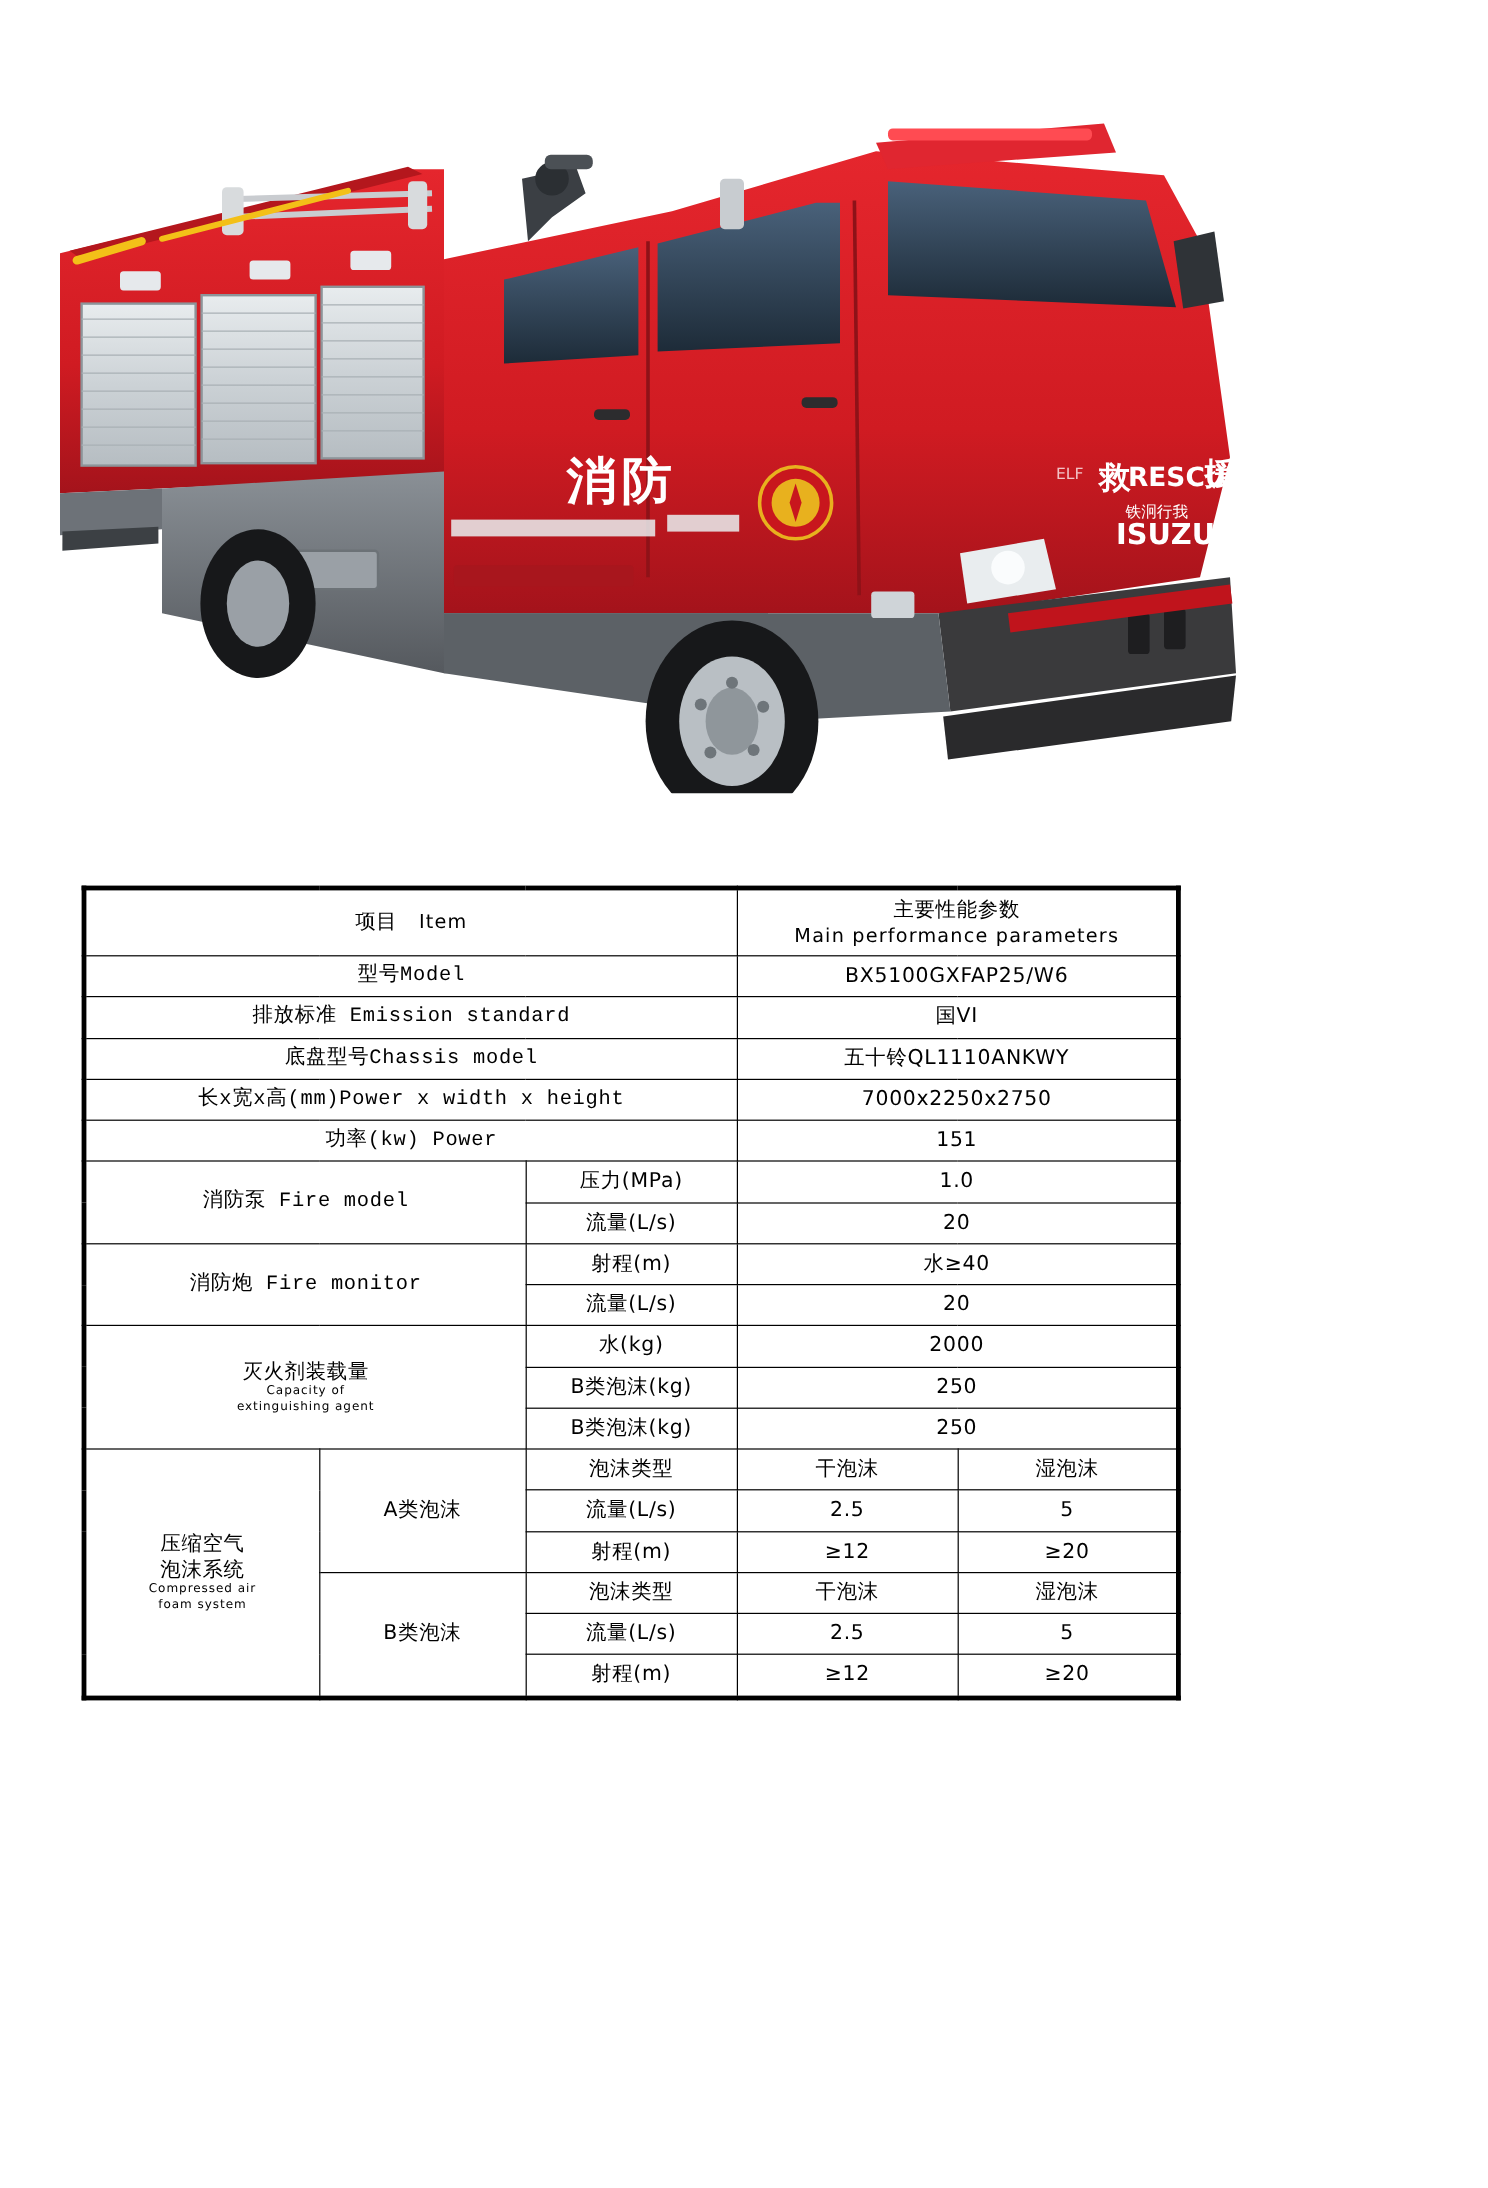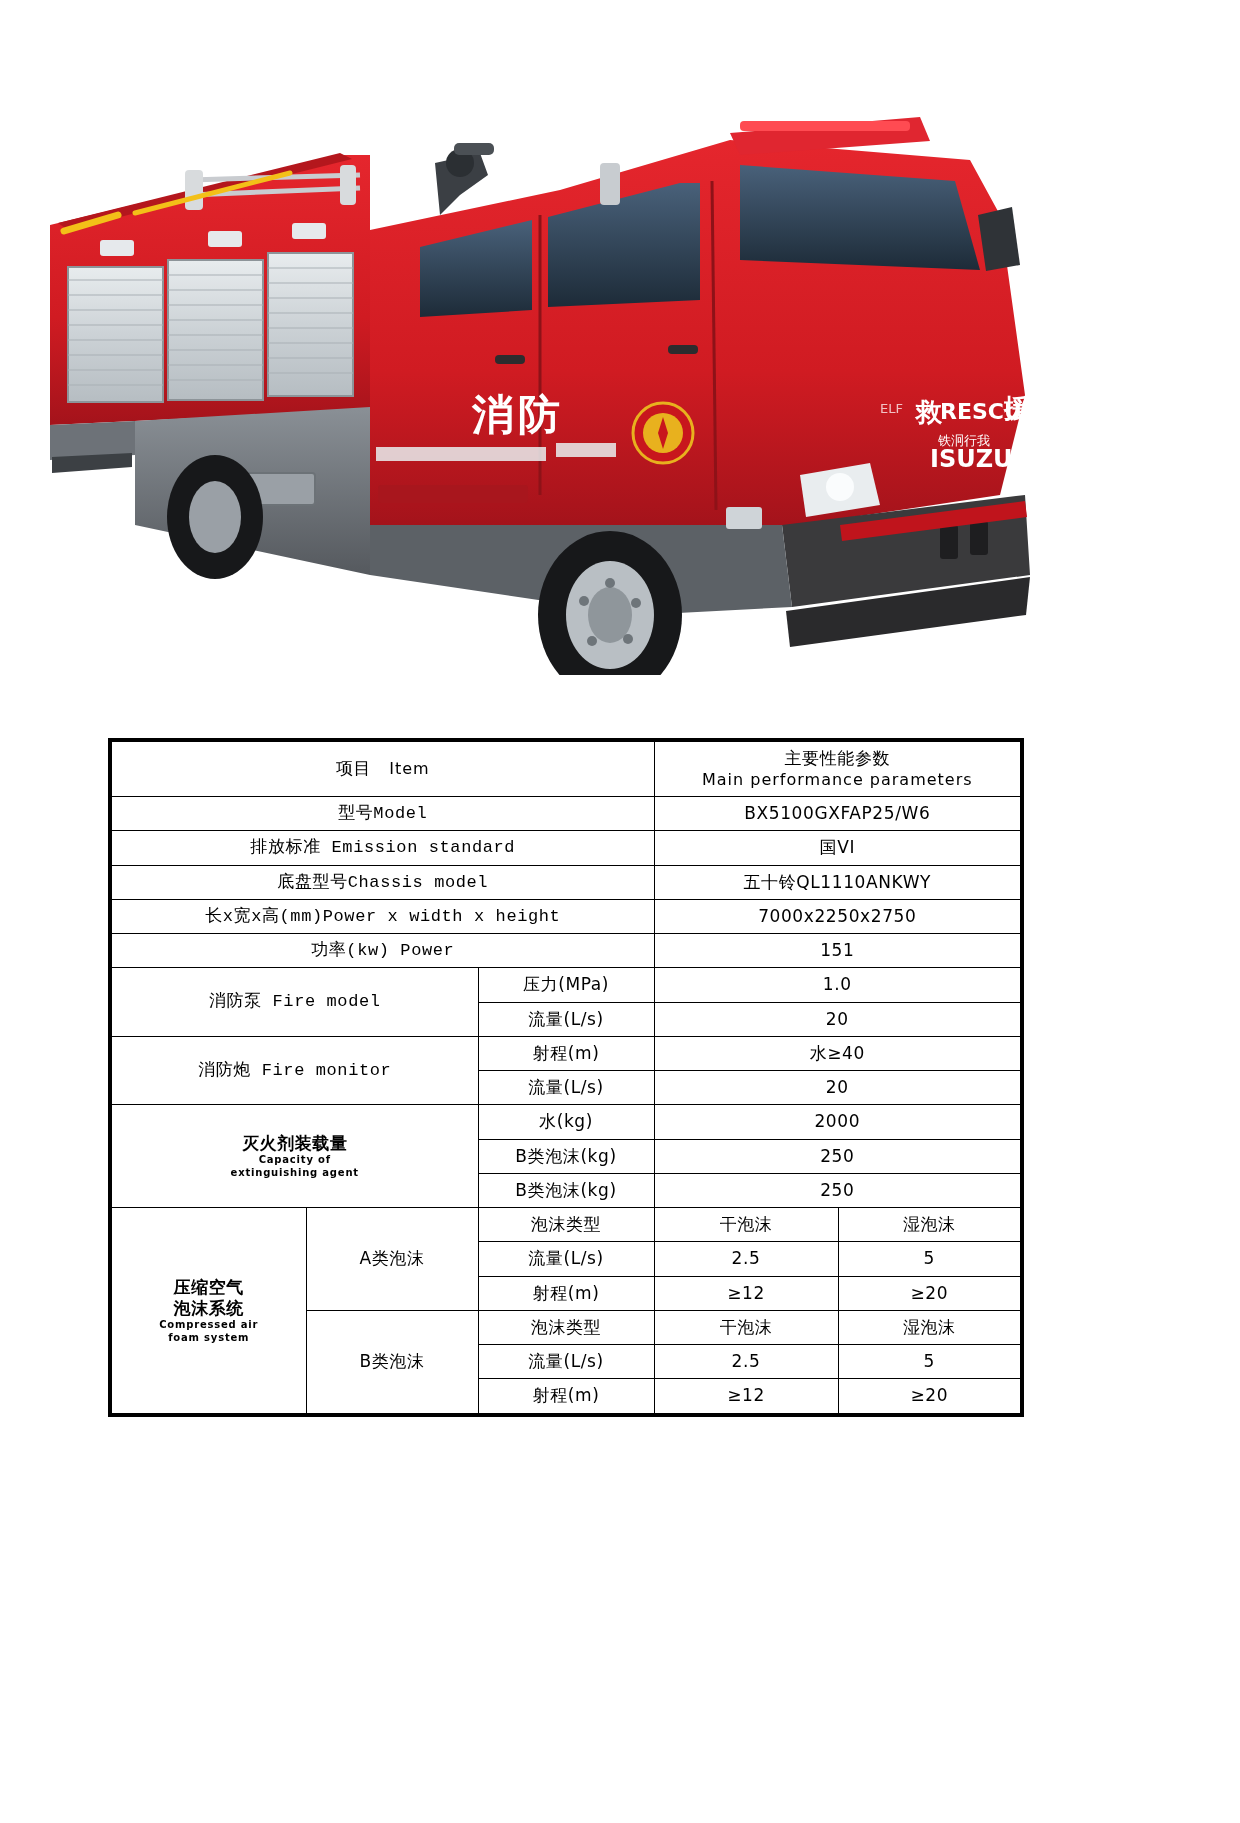--- a/index.html
+++ b/index.html
@@ -18,21 +18,21 @@
   
   .photo-area {
     position: absolute;
     left: 0; top: 0;
     width: 1240px;
     height: 700px;
     background: #ffffff;
   }
   .truck {
     position: absolute;
-    left: 40px; top: 55px;
+    left: 40px; top: 41px;
     width: 1010px;
     height: 620px;
   }
   .truck svg { display:block; }
 
   
   .spec-wrap {
     position: absolute;
     left: 68px;
     top: 738px;
@@ -49,26 +49,25 @@
     text-align: center;
     vertical-align: middle;
     color: #000;
     font-size: 17px;
     line-height: 1.25;
     padding: 6px 4px;
     letter-spacing: 0.6px;
   }
   table.spec {
     border: 4px solid #000;
-    margin-left: 40px;
   }
   .hdr { font-size: 18px; }
   .hdr .en { font-size: 16px; letter-spacing: 1px; }
   .lbl-left { font-size: 18px; font-family: Liberation Mono, monospace; }
-  .multi { font-size: 17px; line-height: 1.3; font-weight: bold; }
+  .multi { font-size: 17px; line-height: 1.3; }
   .en-small { font-size: 10px; letter-spacing: 0.8px; }
   .val { font-size: 17px; letter-spacing: 1px; }
   .sub { font-size: 16px; }
   .tall { height: 42px; }
 </style>
 </head>
 <body>
 
 <div class="photo-area">
   <div class="truck">

